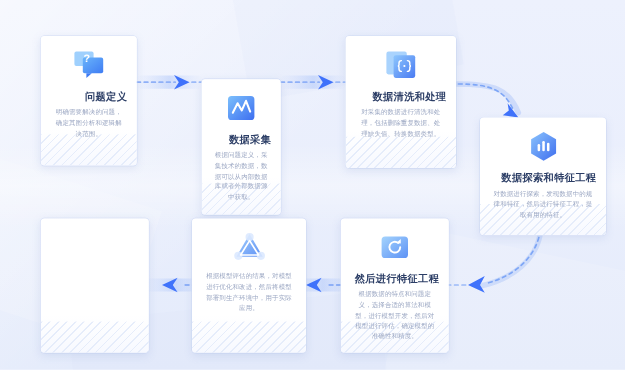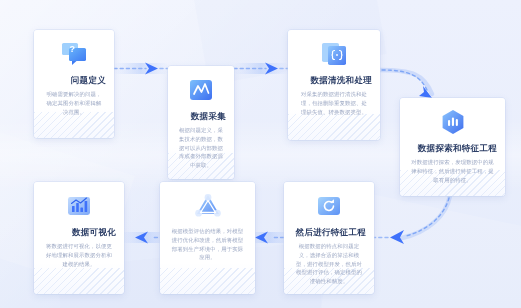--- a/index.html
+++ b/index.html
@@ -222,33 +222,15 @@
         <circle cx="5.6" cy="22.2" r="3.4" fill="#dce9ff" opacity=".9"></circle>
         <circle cx="24.4" cy="22.2" r="3.4" fill="#dce9ff" opacity=".9"></circle>
         <path d="M15 9.5 L22.5 21.5 H7.5 Z" fill="none" stroke="#fff" stroke-width="1.4" stroke-linejoin="round"></path>
       </svg>
       <div class="c-desc">根据模型评估的结果，对模型进行优化和改进，然后将模型部署到生产环境中，用于实际应用。</div>
     </div>
   </div>
 
   <div class="card" style="left:34px;top:182px;width:90px;height:112px;">
     <div class="hatch"></div>
-    <div class="inner">
-      <svg class="ico" viewBox="0 0 30 30">
-        <defs>
-            <linearGradient id="g7" x1="0" y1="0" x2="1" y2="1">
-          <stop offset="0%" stop-color="#c3dcfe"></stop>
-              <stop offset="100%" stop-color="#7ea8f6"></stop>
-        </linearGradient>
-          </defs>
-        <rect x="4" y="6" width="22" height="18" rx="2.4" fill="url(#g7)"></rect>
-        <rect x="8" y="15" width="2.6" height="6" rx=".6" fill="#3f72fb"></rect>
-        <rect x="12.2" y="12" width="2.6" height="9" rx=".6" fill="#3f72fb"></rect>
-        <rect x="16.4" y="16.5" width="2.6" height="4.5" rx=".6" fill="#3f72fb"></rect>
-        <rect x="20.6" y="10" width="2.6" height="11" rx=".6" fill="#3f72fb"></rect>
-        <path d="M7.5 12.5 L12 9 L16.5 12 L22.5 7" fill="none" stroke="#2f62ef" stroke-width="1.1" stroke-linecap="round" stroke-linejoin="round"></path>
-      </svg>
-      <div class="c-title">数据可视化</div>
-      <div class="c-desc">将数据进行可视化，以便更好地理解和展示数据分析和建模的结果。</div>
-    </div>
   </div>
 
 </div>
 
 </body></html>

